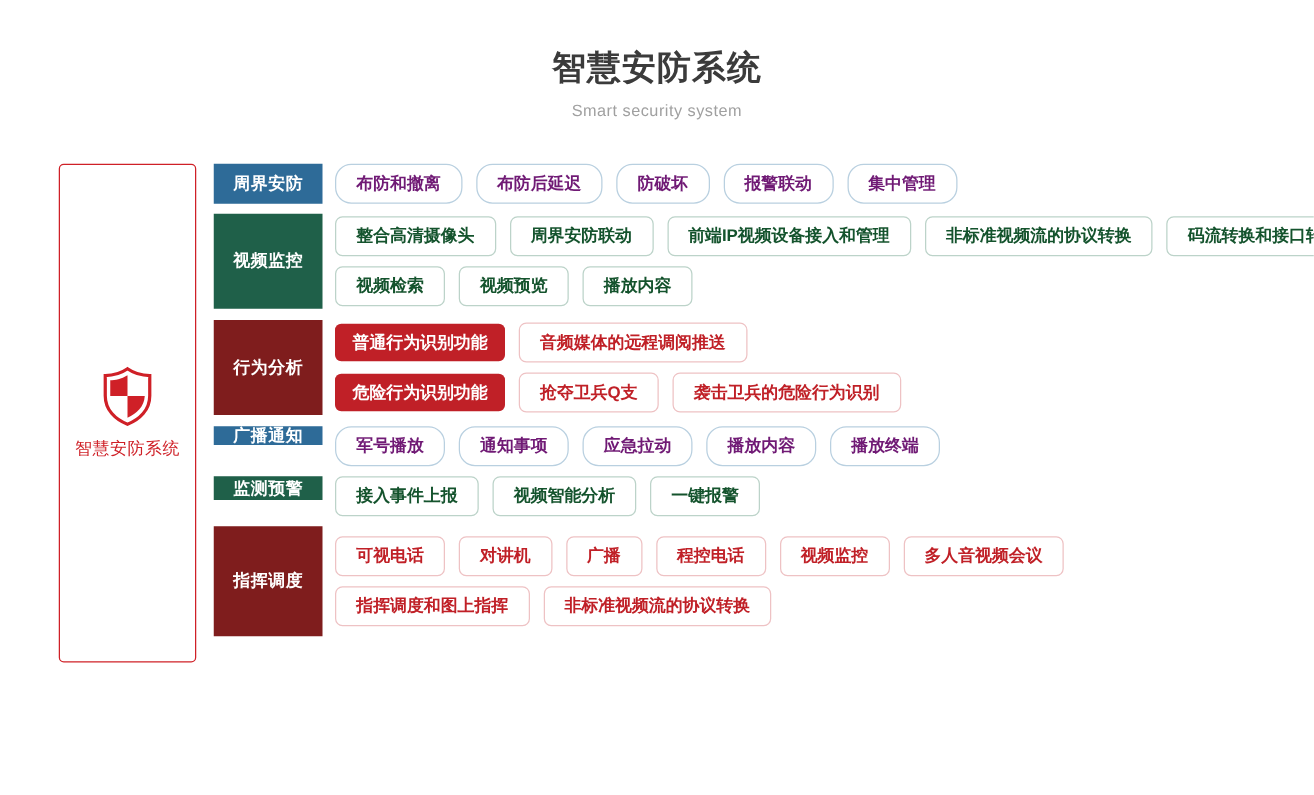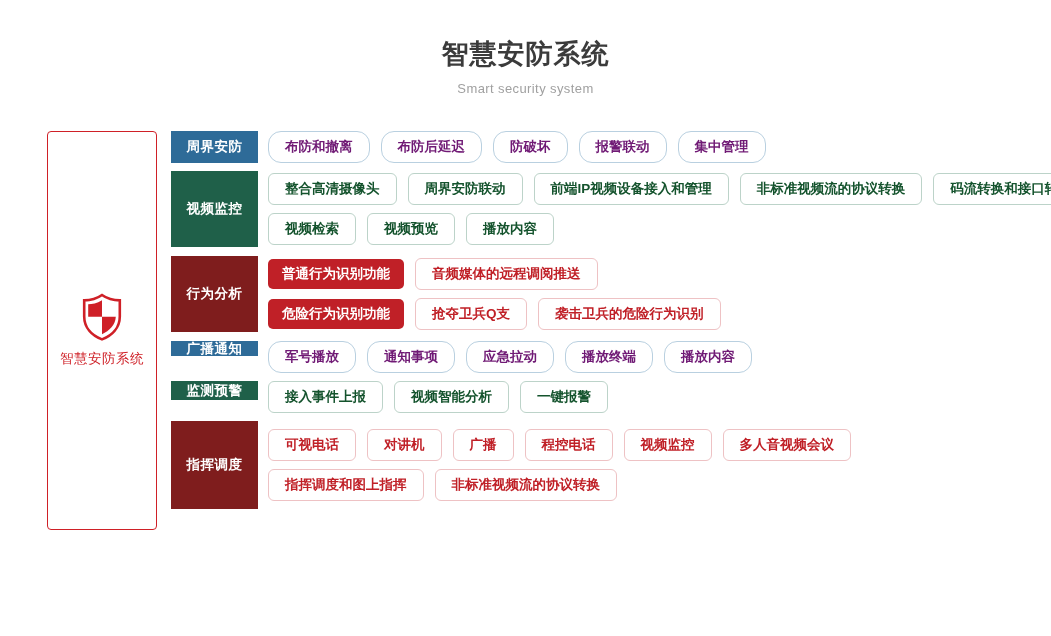--- a/index.html
+++ b/index.html
@@ -237,22 +237,22 @@
       </div>
     </div>
 
     <div class="row row-4">
       <div class="cat blue">广播通知</div>
       <div class="row-body">
         <div class="subrow">
           <div class="item blue">军号播放</div>
           <div class="item blue">通知事项</div>
           <div class="item blue">应急拉动</div>
+          <div class="item blue">播放内容</div>
           <div class="item blue">播放终端</div>
-          <div class="item blue">播放内容</div>
         </div>
       </div>
     </div>
 
     <div class="row row-5">
       <div class="cat green">监测预警</div>
       <div class="row-body">
         <div class="subrow">
           <div class="item green">接入事件上报</div>
           <div class="item green">视频智能分析</div>

